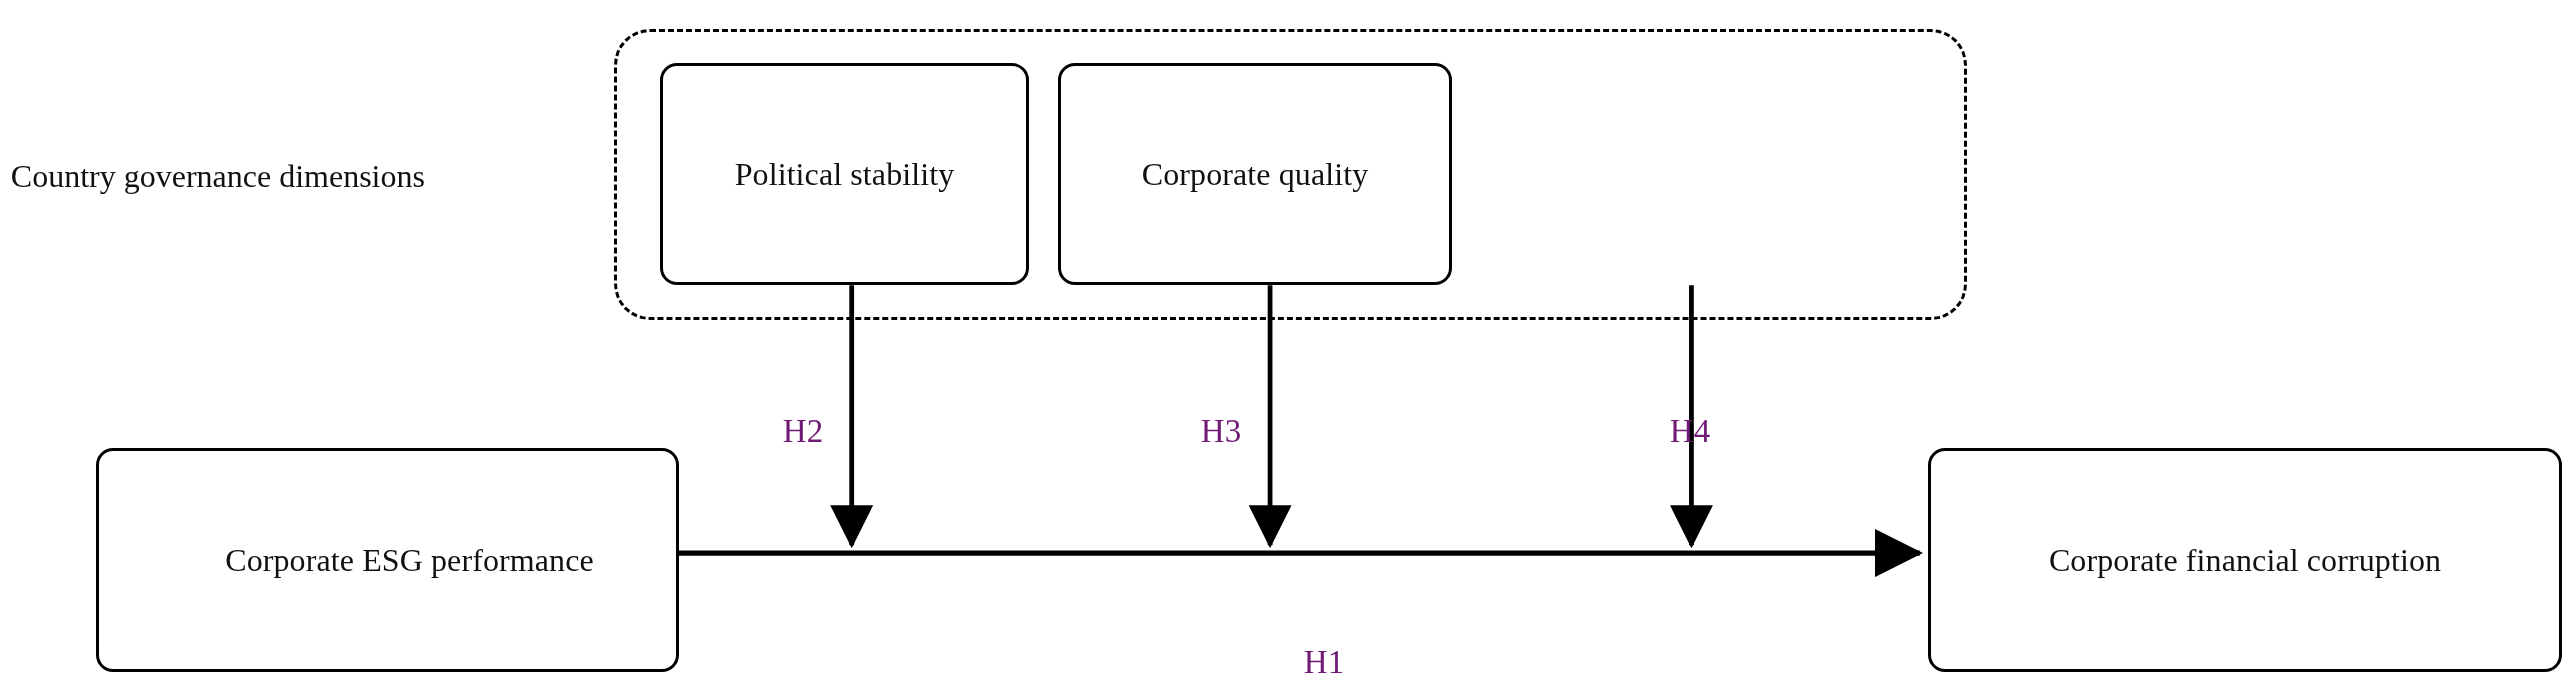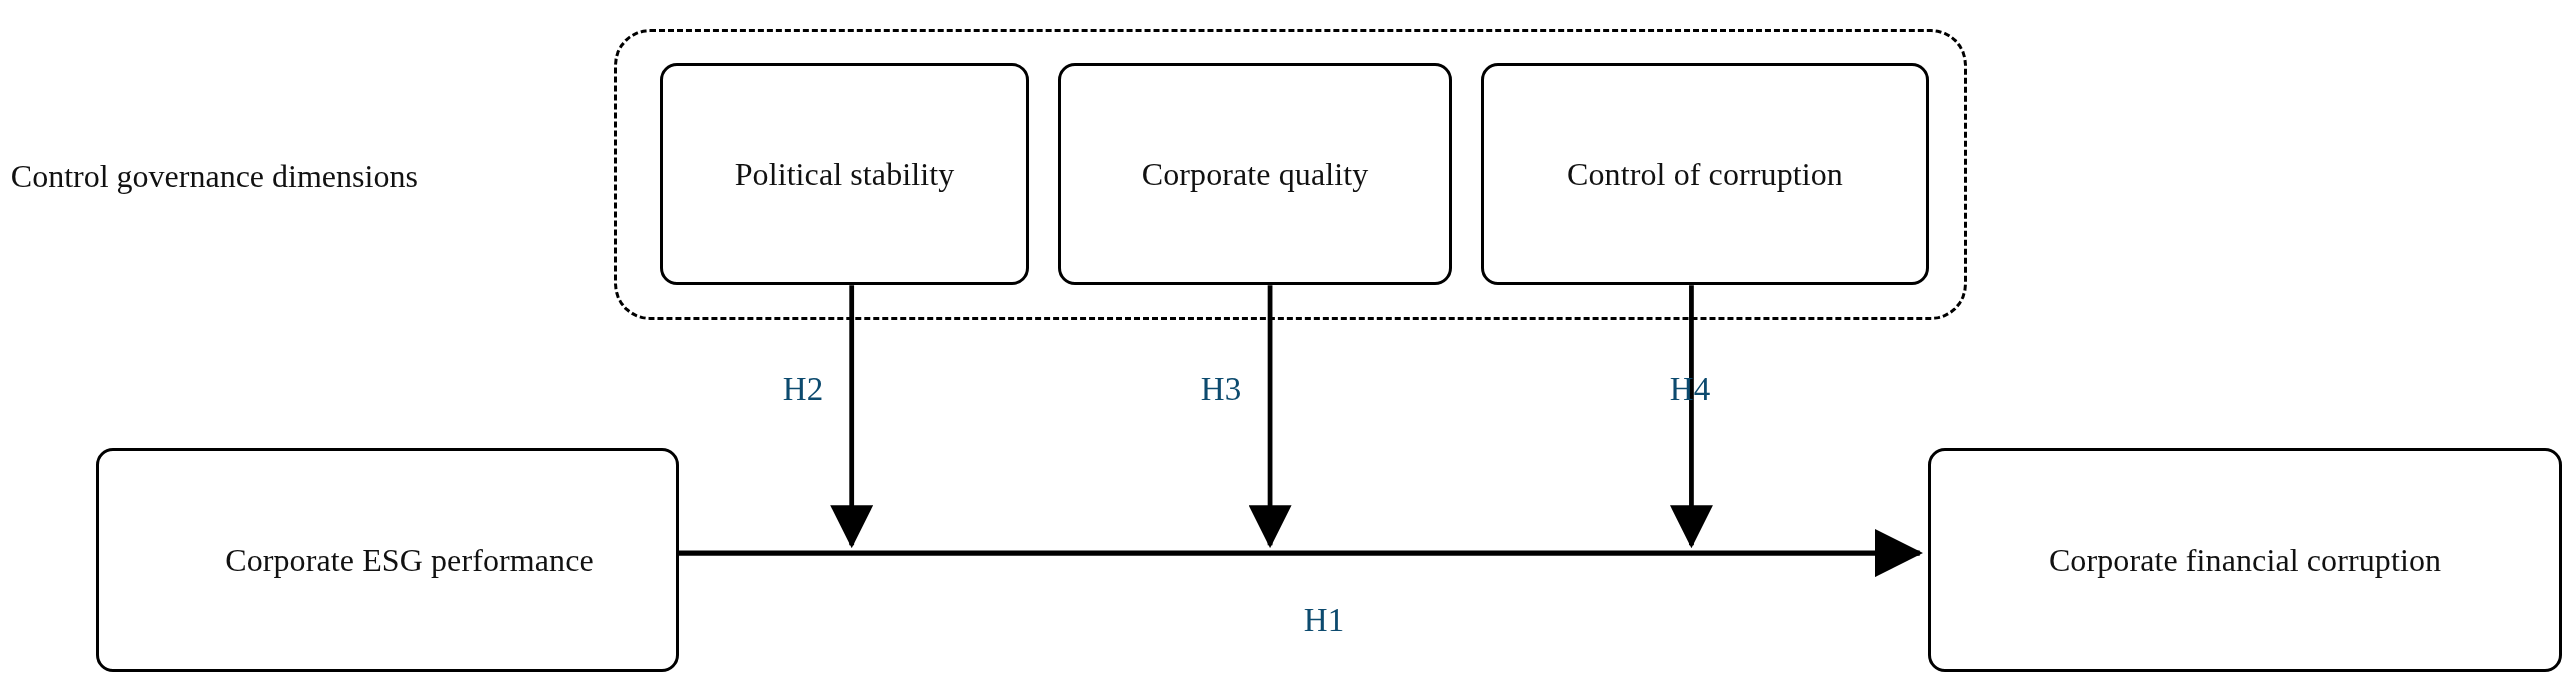--- a/index.html
+++ b/index.html
@@ -52,23 +52,24 @@
   .dashed-group {
     position: absolute;
     box-sizing: border-box;
     border: 3.6px dashed #000000;
     border-radius: 36px;
     background: transparent;
   }
   .hyp-label {
     position: absolute;
     font-size: 33px;
-    color: #0c4a6e;
+    color: #701a75;
     white-space: nowrap;
     text-align: center;
+    margin-top: 42px;
   }
 </style>
 </head>
 <body>
 
 <div id="canvas">
 
   <svg class="svg-layer" viewBox="0 0 4310 1157">
     <defs>
       <marker id="arrowRight" markerWidth="9" markerHeight="9" refX="8.4" refY="4.5" orient="auto" markerUnits="strokeWidth">
@@ -81,33 +82,30 @@
 
     <line x1="1135" y1="925" x2="3212" y2="925" stroke="#000000" stroke-width="9" marker-end="url(#arrowRight)"></line>
 
     <line x1="1425" y1="477" x2="1425" y2="912" stroke="#000000" stroke-width="8" marker-end="url(#arrowDown)"></line>
     <line x1="2125" y1="477" x2="2125" y2="912" stroke="#000000" stroke-width="8" marker-end="url(#arrowDown)"></line>
     <line x1="2830" y1="477" x2="2830" y2="912" stroke="#000000" stroke-width="8" marker-end="url(#arrowDown)"></line>
   </svg>
 
   <div class="dashed-group" style="left:614px; top:29px; width:1353px; height:291px;"></div>
 
-  <div class="group-label" style="left:10.8px; top:158px;">Control governance dimensions</div>
+  <div class="group-label" style="left:10.8px; top:158px;">Country governance dimensions</div>
 
   <div class="node-box" style="left:660px; top:63px; width:369px; height:222px;">
     <span class="node-label">Political stability</span>
   </div>
 
   <div class="node-box" style="left:1058px; top:63px; width:394px; height:222px;">
     <span class="node-label">Corporate quality</span>
   </div>
 
-  <div class="node-box" style="left:1481px; top:63px; width:448px; height:222px;">
-    <span class="node-label">Control of corruption</span>
-  </div>
 
   <div class="hyp-label" style="left:767px; top:371px; width:72px;">H2</div>
 
   <div class="hyp-label" style="left:1185px; top:371px; width:72px;">H3</div>
 
   <div class="hyp-label" style="left:1654px; top:371px; width:72px;">H4</div>
 
   <div class="node-box" style="left:96px; top:448px; width:583px; height:224px;padding-left:44px;">
     <span class="node-label">Corporate ESG performance</span>
   </div>

